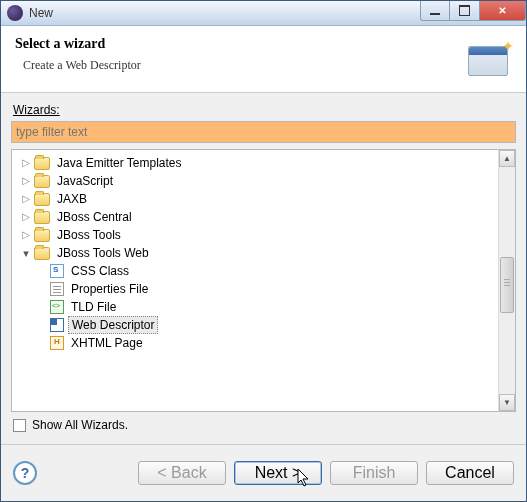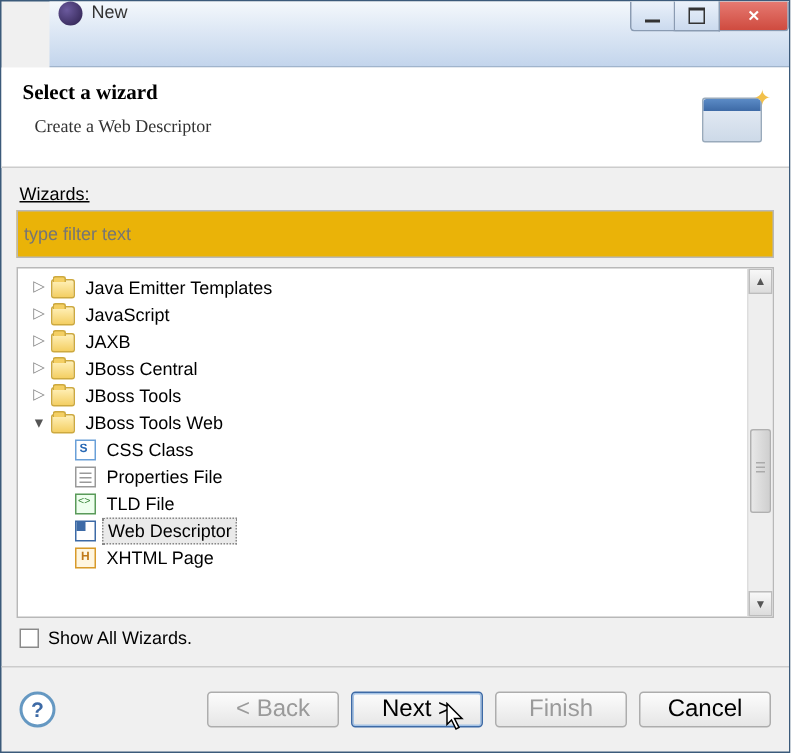--- a/index.html
+++ b/index.html
@@ -1,18 +1,18 @@
 <!DOCTYPE html>
 <html><head>
 <meta charset="utf-8">
 <style>
 * { box-sizing: border-box; margin: 0; padding: 0; }
 body { font-family: "Segoe UI", Tahoma, sans-serif; font-size: 12px; background: #fff; }
 .window { width: 527px; height: 502px; border: 1px solid #3b5a7a; display: flex; flex-direction: column; background: #f0f0f0; }
-.titlebar { height: 44px; background: linear-gradient(to bottom, #f4f8fc 0%, #dbe6f4 50%, #c3d5ec 100%); display: flex; border-bottom: 1px solid #a0b4cc; margin-left: 32px; }
+.titlebar { height: 25px; background: linear-gradient(to bottom, #f4f8fc 0%, #dbe6f4 50%, #c3d5ec 100%); display: flex; align-items: center; border-bottom: 1px solid #a0b4cc; }
 .titlebar-icon { width: 16px; height: 16px; margin: 0 6px; border-radius: 50%; background: radial-gradient(circle at 35% 35%, #6b5a9e, #2a1e4a); }
 .titlebar-text { flex: 1; color: #333; }
 .titlebar-btns { display: flex; height: 100%; }
 .tb-btn { width: 30px; height: 20px; margin-top: 0; border: 1px solid #8a9bb2; border-top: none; display: flex; align-items: center; justify-content: center; font-size: 10px; }
 .tb-min { background: linear-gradient(to bottom,#eaf1fa,#cbdaee); border-radius: 0 0 0 3px; }
 .tb-max { background: linear-gradient(to bottom,#eaf1fa,#cbdaee); border-left: none; }
 .tb-close { width: 46px; background: linear-gradient(to bottom,#e67a72,#cf4b3f); border-left: none; border-radius: 0 0 3px 0; color: #fff; }
 .tb-close::before { content: "✕"; font-weight: bold; }
 .tb-min::before { content: ""; display: block; width: 10px; height: 2px; background: #333; margin-top: 6px; }
 .tb-max::before { content: ""; display: block; width: 9px; height: 8px; border: 1px solid #333; border-top: 2px solid #333; }
@@ -20,21 +20,21 @@
 .header-left { flex: 1; }
 .header-title { font-size: 14px; font-weight: bold; color: #000; margin-bottom: 6px; }
 .header-desc { font-size: 12px; color: #333; padding-left: 8px; }
 .header-icon { width: 46px; height: 38px; position: relative; margin-top: 4px; }
 .header-icon .pane { position: absolute; left: 2px; top: 6px; width: 40px; height: 30px; background: linear-gradient(to bottom,#e8eef6,#cdd9e8); border: 1px solid #9ab; border-radius: 2px; }
 .header-icon .pane::before { content:""; position:absolute; left:0; top:0; right:0; height:8px; background: linear-gradient(to bottom,#5b8bc6,#3d6aa6); border-radius: 2px 2px 0 0; }
 .header-icon .star { position: absolute; right: -2px; top: -2px; color: #f2c04a; font-size: 14px; }
 .body { flex: 1; padding: 8px 10px 4px 10px; display: flex; flex-direction: column; }
 .label { margin: 2px 0 4px 2px; text-decoration: underline; }
 .label span:first-letter { text-decoration: underline; }
-.filter-input { width: 100%; height: 32px; border: 1px solid #b8b8b8; padding: 2px 4px; font-size: 12px; color: #555; background:#eab308; }
+.filter-input { width: 100%; height: 22px; border: 1px solid #b8b8b8; padding: 2px 4px; font-size: 12px; color: #555; background:#fdba74; }
 .tree-wrap { flex: 1; margin-top: 6px; border: 1px solid #b8b8b8; background: #fff; position: relative; overflow: hidden; display: flex; }
 .tree { flex: 1; overflow: auto; padding: 4px 2px; }
 .tree-row { display: flex; align-items: center; height: 18px; padding-left: 6px; white-space: nowrap; cursor: default; }
 .tw { width: 12px; height: 12px; display: inline-flex; align-items: center; justify-content: center; color: #7a7a7a; font-size: 12px; line-height: 1; }
 .tw.right::before { content: "▷"; font-size: 10px; color: #888; }
 .tw.down::before { content: "▾"; font-size: 11px; color: #555; }
 .folder { width: 16px; height: 13px; margin: 0 4px 0 2px; background: linear-gradient(to bottom,#fff0b8,#f4cf63); border: 1px solid #cda93f; border-radius: 2px; position: relative; }
 .folder::before { content:""; position:absolute; left:0; top:-3px; width:7px; height:3px; background:#f4cf63; border:1px solid #cda93f; border-bottom:none; border-radius:2px 2px 0 0; }
 .file-icon { width: 14px; height: 14px; margin: 0 4px 0 2px; display: inline-block; position: relative; }
 .css-ic { background:#fff; border:1px solid #6aa0d8; }

